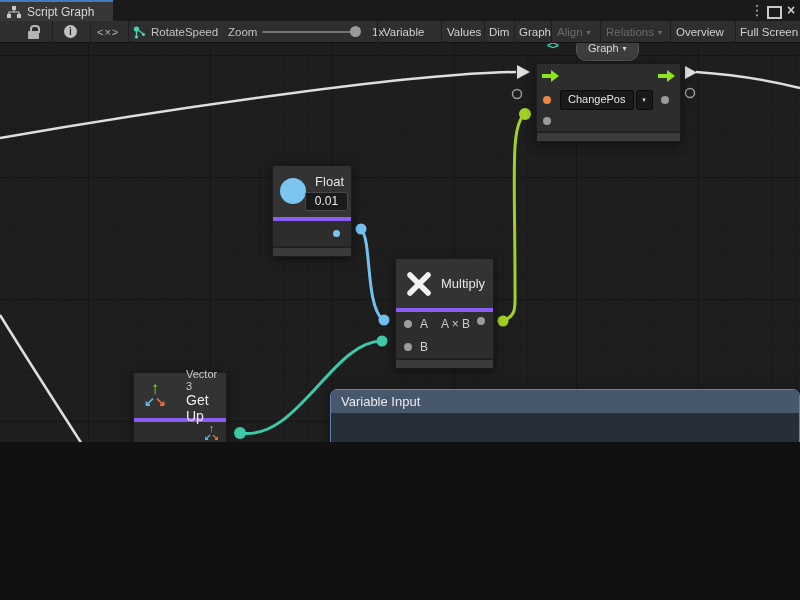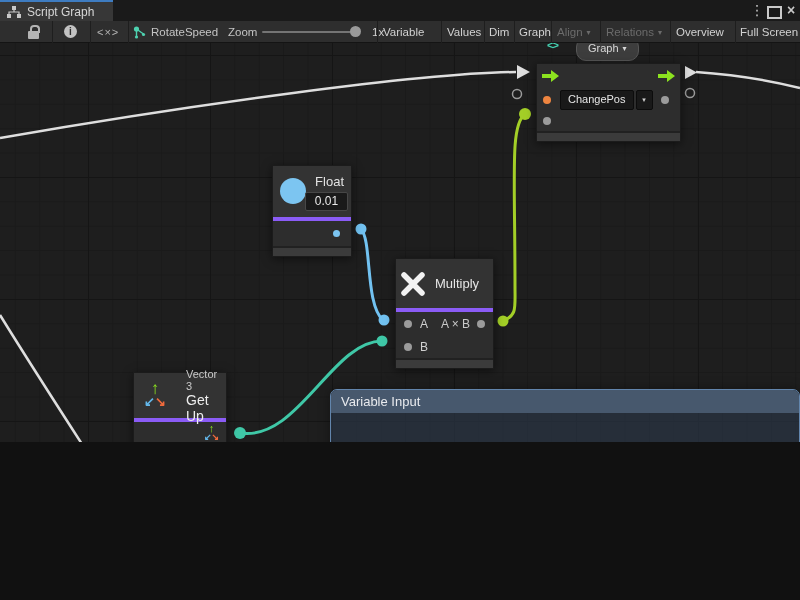--- a/index.html
+++ b/index.html
@@ -78,25 +78,25 @@
   .f-circ{position:absolute;left:7px;top:12px;width:26px;height:26px;border-radius:50%;background:#7cc5f1;}
   .f-title{position:absolute;right:7px;top:8px;font-size:13px;color:#e3e3e3;}
   .f-val{position:absolute;left:32px;top:26px;width:41px;height:17px;background:#1a1a1a;
          border:1px solid #474747;border-radius:2px;font-size:12px;line-height:16px;
          text-align:center;color:#e8e8e8;}
   .f-body{position:relative;height:25px;}
   .f-port{position:absolute;right:11px;top:9px;width:7px;height:7px;border-radius:50%;background:#7cc5f1;}
 
   
   .n-mul{left:395px;top:215px;width:99px;}
-  .m-hdr{height:49px;display:flex;align-items:center;padding-left:3px;}
+  .m-hdr{height:49px;display:flex;align-items:center;padding-left:9px;}
   .m-title{margin-left:8px;font-size:13px;color:#e6e6e6;}
   .m-row{display:flex;align-items:center;height:23px;padding:0 8px;}
   .m-row .lbl{margin-left:8px;color:#d0d0d0;}
-  .m-out{margin-left:auto;display:flex;align-items:center;}
+  .m-out{margin-left:auto;display:flex;align-items:flex-start;}
   .m-out .lbl{margin-right:7px;color:#c9c9c9;}
 
   
   .n-v3{left:133px;top:329px;width:94px;}
   .v-hdr{height:45px;display:flex;align-items:center;padding-left:5px;}
   .v3icon{width:32px;text-align:center;line-height:11px;flex:none;}
   .v3icon .up{color:#8ce31f;font-size:17px;font-weight:bold;}
   .v3icon .dl{color:#63b7ea;font-size:13px;font-weight:bold;}
   .v3icon .dr{color:#f06a3c;font-size:13px;font-weight:bold;}
   .v-text{margin-left:15px;}

